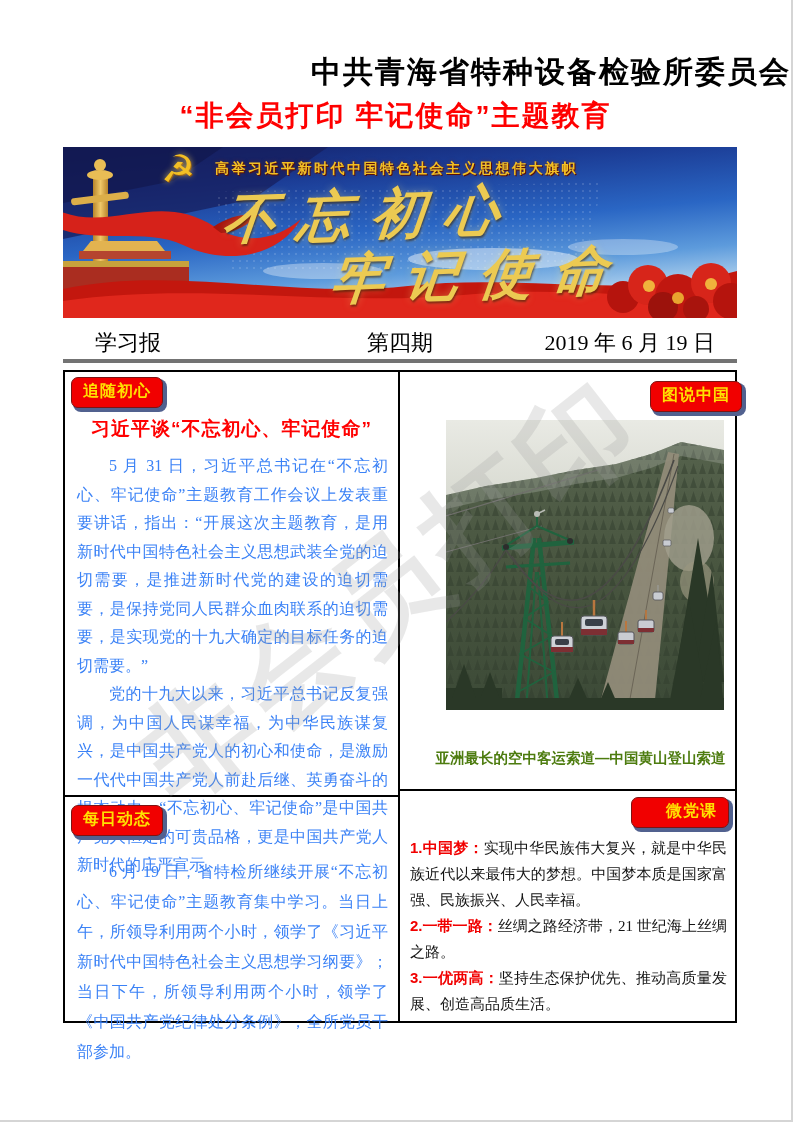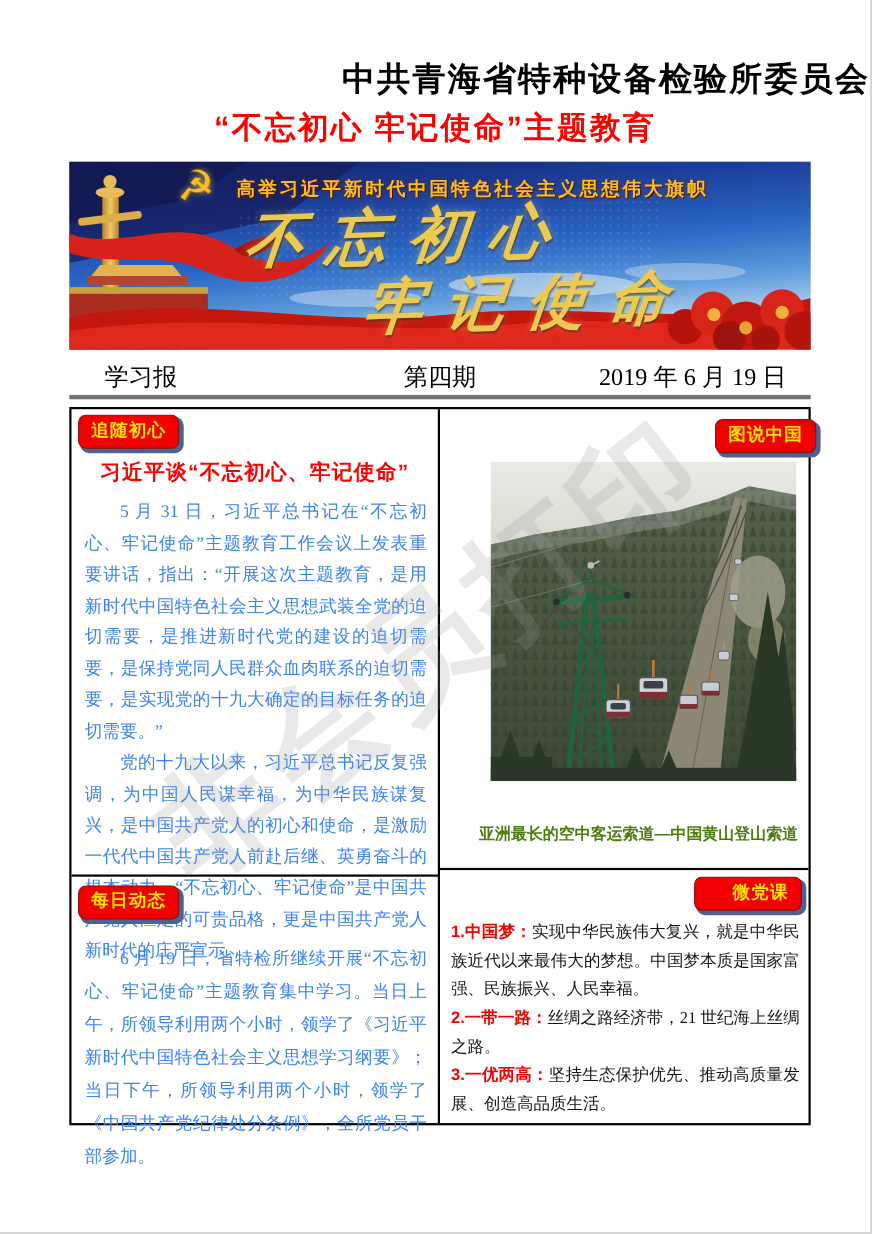--- a/index.html
+++ b/index.html
@@ -28,21 +28,21 @@
     left:63px; top:147px; width:674px; height:171px; overflow:hidden;
     background:linear-gradient(175deg,#131f66 0%,#1b3b94 22%,#2a66c4 48%,#5d9bdc 68%,#a9cdec 82%,#d3e8f6 92%);
   }
   .banner svg { position:absolute; left:0; top:0; }
   .banner-emblem {
     position:absolute; left:98px; top:0px; font-size:38px; color:#f2bf25;
     text-shadow:0 0 6px rgba(255,220,90,.8), 1px 1px 0 #7a3a00;
     font-family:"DejaVu Sans", sans-serif;
   }
   .banner-slogan {
-    position:absolute; left:152px; top:13px; font-size:17px; font-weight:bold;
+    position:absolute; left:152px; top:13px; font-size:14px; font-weight:bold;
     color:#f2bf25; letter-spacing:2.5px; white-space:nowrap;
     font-family:"Liberation Sans", sans-serif;
     text-shadow:1px 1px 0 #5a1005, 0 0 4px rgba(120,30,10,.6);
   }
   .callig {
     position:absolute; font-weight:bold; font-style:italic; white-space:nowrap;
     font-family:"Liberation Serif", serif; color:#ecca52; letter-spacing:20px;
     text-shadow:1px 2px 2px rgba(50,30,0,.55), 0 0 8px rgba(255,235,140,.35);
     transform:rotate(-2deg) skewX(-8deg);
   }
@@ -113,21 +113,21 @@
     display:flex; align-items:center; justify-content:center;
     transform:rotate(-38deg); pointer-events:none;
     font-size:112px; letter-spacing:8px; white-space:nowrap;
     color:#9b9b9b; opacity:0.22; font-family:"Liberation Sans", sans-serif; font-weight:bold;
   }
 </style>
 </head>
 <body>
 
 <div class="abs org-title">中共青海省特种设备检验所委员会</div>
-<div class="abs theme-title">“不忘初心 牢记使命”主题教育</div>
+<div class="abs theme-title">“非会员打印 牢记使命”主题教育</div>
 
 <div class="abs banner">
   <svg width="674" height="171" viewBox="0 0 674 171">
     <defs>
       <pattern id="dots" width="7" height="7" patternUnits="userSpaceOnUse">
         <circle cx="2" cy="2" r="1" fill="#ffffff" opacity="0.35"></circle>
       </pattern>
       <linearGradient id="goldcol" x1="0" y1="0" x2="1" y2="0">
         <stop offset="0" stop-color="#b8842a"></stop>
           <stop offset="0.5" stop-color="#f0c868"></stop>

